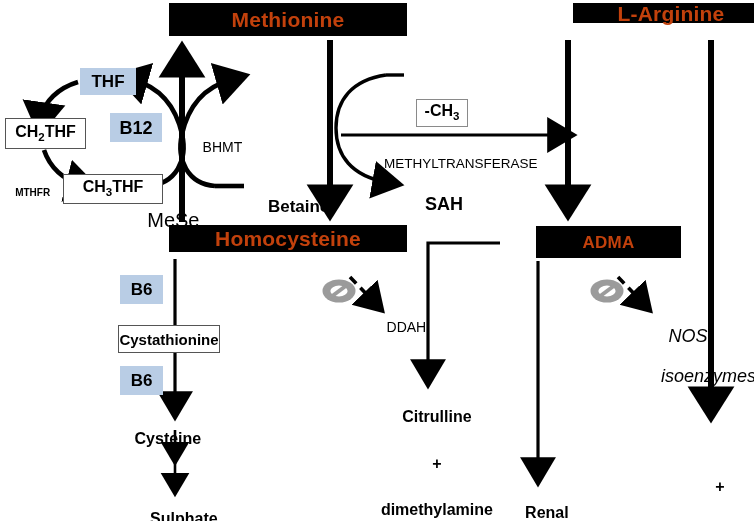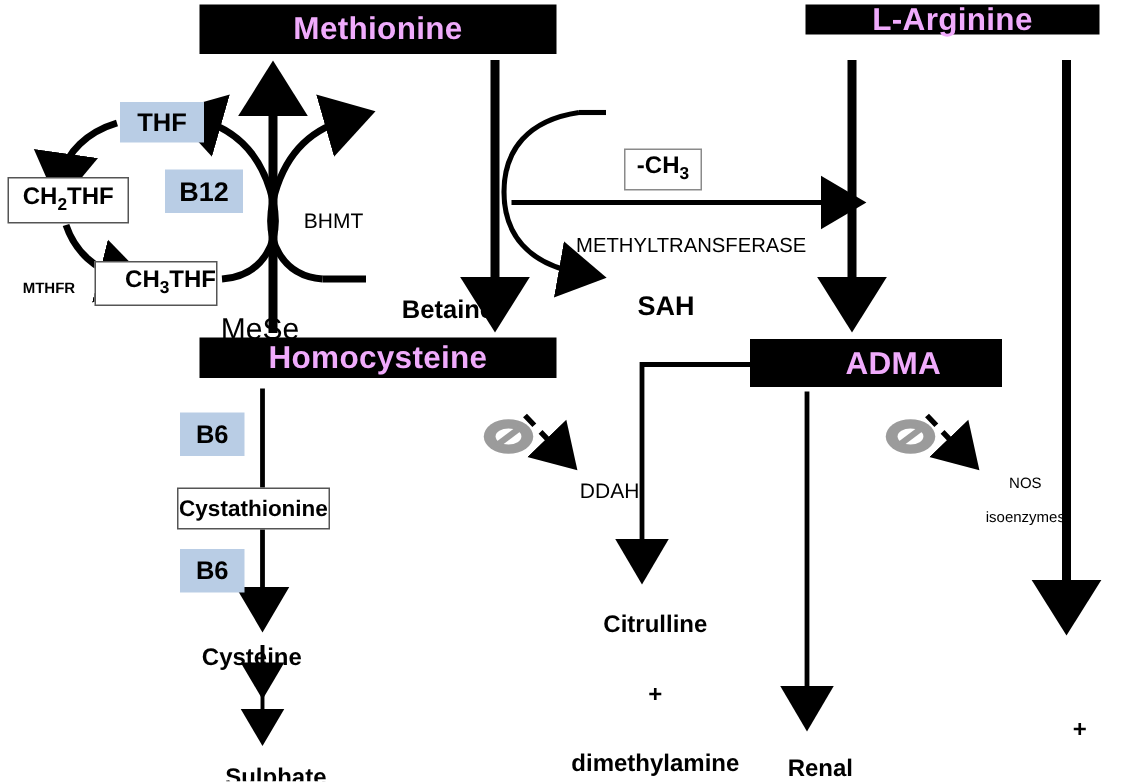--- a/index.html
+++ b/index.html
@@ -9,25 +9,26 @@
     background:#ffffff;
     font-family:"Liberation Sans", sans-serif;
     overflow:hidden;
   }
   #stage svg{position:absolute;left:0;top:0;width:754px;height:521px;}
 
   
   .banner{
     position:absolute;
     background:#000000;
-    color:#f0abfc;
+    color:#c2410c;
     font-weight:bold;
     display:flex;align-items:center;justify-content:center;
     letter-spacing:.2px;
     line-height:1;
+    margin-left:36px;
   }
 
   
   .chip{
     position:absolute;
     background:#b9cde5;
     color:#000000;
     font-weight:bold;
     display:flex;align-items:center;justify-content:center;
     line-height:1;
@@ -159,21 +160,21 @@
   </div>
 
   <div class="banner" style="left:537px;top:3px;width:196px;height:20px;font-size:21px;">
     <span>L-Arginine</span>
   </div>
 
   <div class="banner" style="left:133px;top:225px;width:238px;height:27px;font-size:21px;">
     <span>Homocysteine</span>
   </div>
 
-  <div class="banner" style="left:500px;top:226px;width:145px;height:32px;font-size:21px;padding-left:23px;">
+  <div class="banner" style="left:500px;top:226px;width:145px;height:32px;font-size:17px;">
     <span>ADMA</span>
   </div>
 
 
   <div class="chip" style="left:80px;top:68px;width:56px;height:27px;font-size:17px;">
     <span>THF</span>
   </div>
 
   <div class="chip" style="left:110px;top:113px;width:52px;height:29px;font-size:18px;">
     <span>B12</span>
@@ -184,21 +185,21 @@
   </div>
 
   <div class="chip" style="left:120px;top:366px;width:43px;height:29px;font-size:17px;">
     <span>B6</span>
   </div>
 
   <div class="obox" style="left:5px;top:118px;width:81px;height:31px;font-size:16px;">
     <span>CH<sub>2</sub>THF</span>
   </div>
 
-  <div class="obox" style="left:63px;top:174px;width:82px;height:30px;font-size:16px;justify-content:flex-end;">
+  <div class="obox" style="left:63px;top:174px;width:100px;height:30px;font-size:16px;">
     <span>CH<sub>3</sub>THF</span>
   </div>
 
   <div class="obox" style="left:416px;top:99px;width:52px;height:28px;font-size:16px;border-color:#8a8a8a;">
     <span>-CH<sub>3</sub></span>
   </div>
 
   <div class="obox" style="left:118px;top:325px;width:102px;height:28px;font-size:15px;">
     <span>Cystathionine</span>
   </div>
@@ -216,21 +217,21 @@
   </div>
 
   <div class="lab" style="left:369px;top:141px;font-size:13.5px;">
     <span>METHYLTRANSFERASE</span>
   </div>
 
   <div class="lab" style="left:371px;top:304px;font-size:14px;">
     <span>DDAH</span>
   </div>
 
-  <div class="lab c" style="left:641px;top:306px;width:74px;font-size:10px;">
+  <div class="lab c" style="left:641px;top:306px;width:74px;font-size:18px;font-style:italic;">
     <span>NOS</span><br>
     <span>isoenzymes</span>
   </div>
 
 
   <div class="lab b" style="left:249px;top:178px;font-size:17px;">
     <span>Betaine</span>
   </div>
 
 

